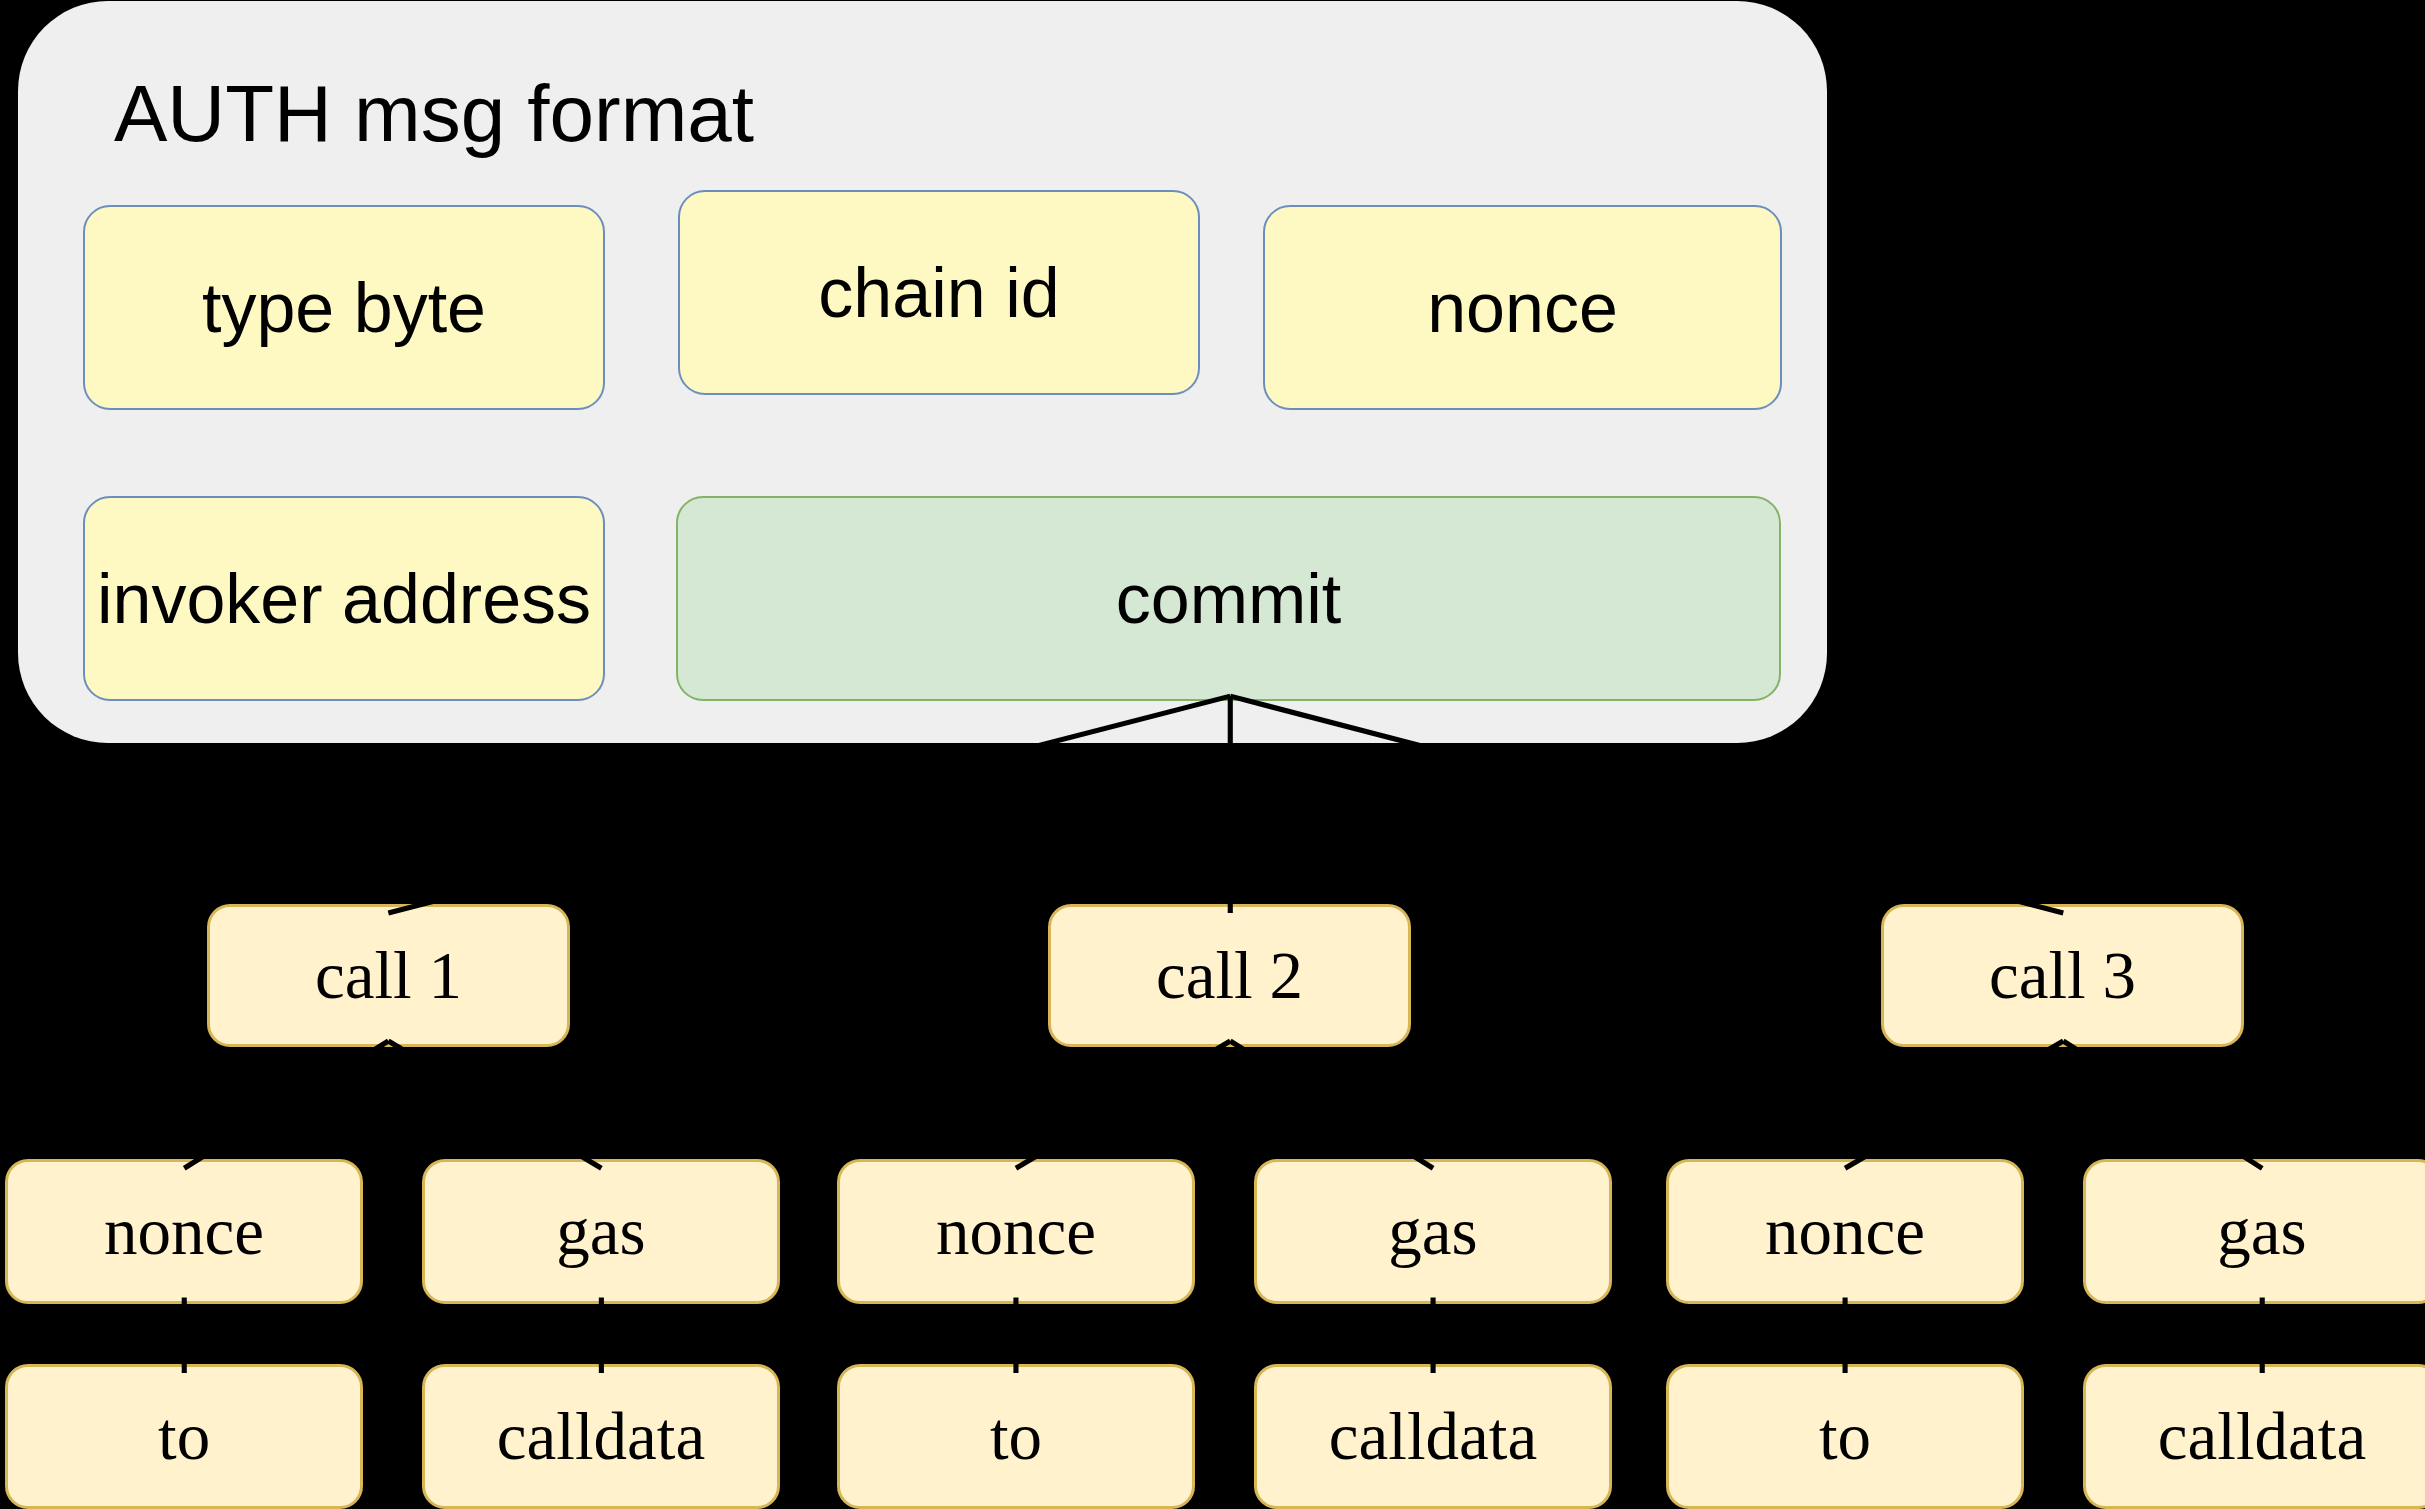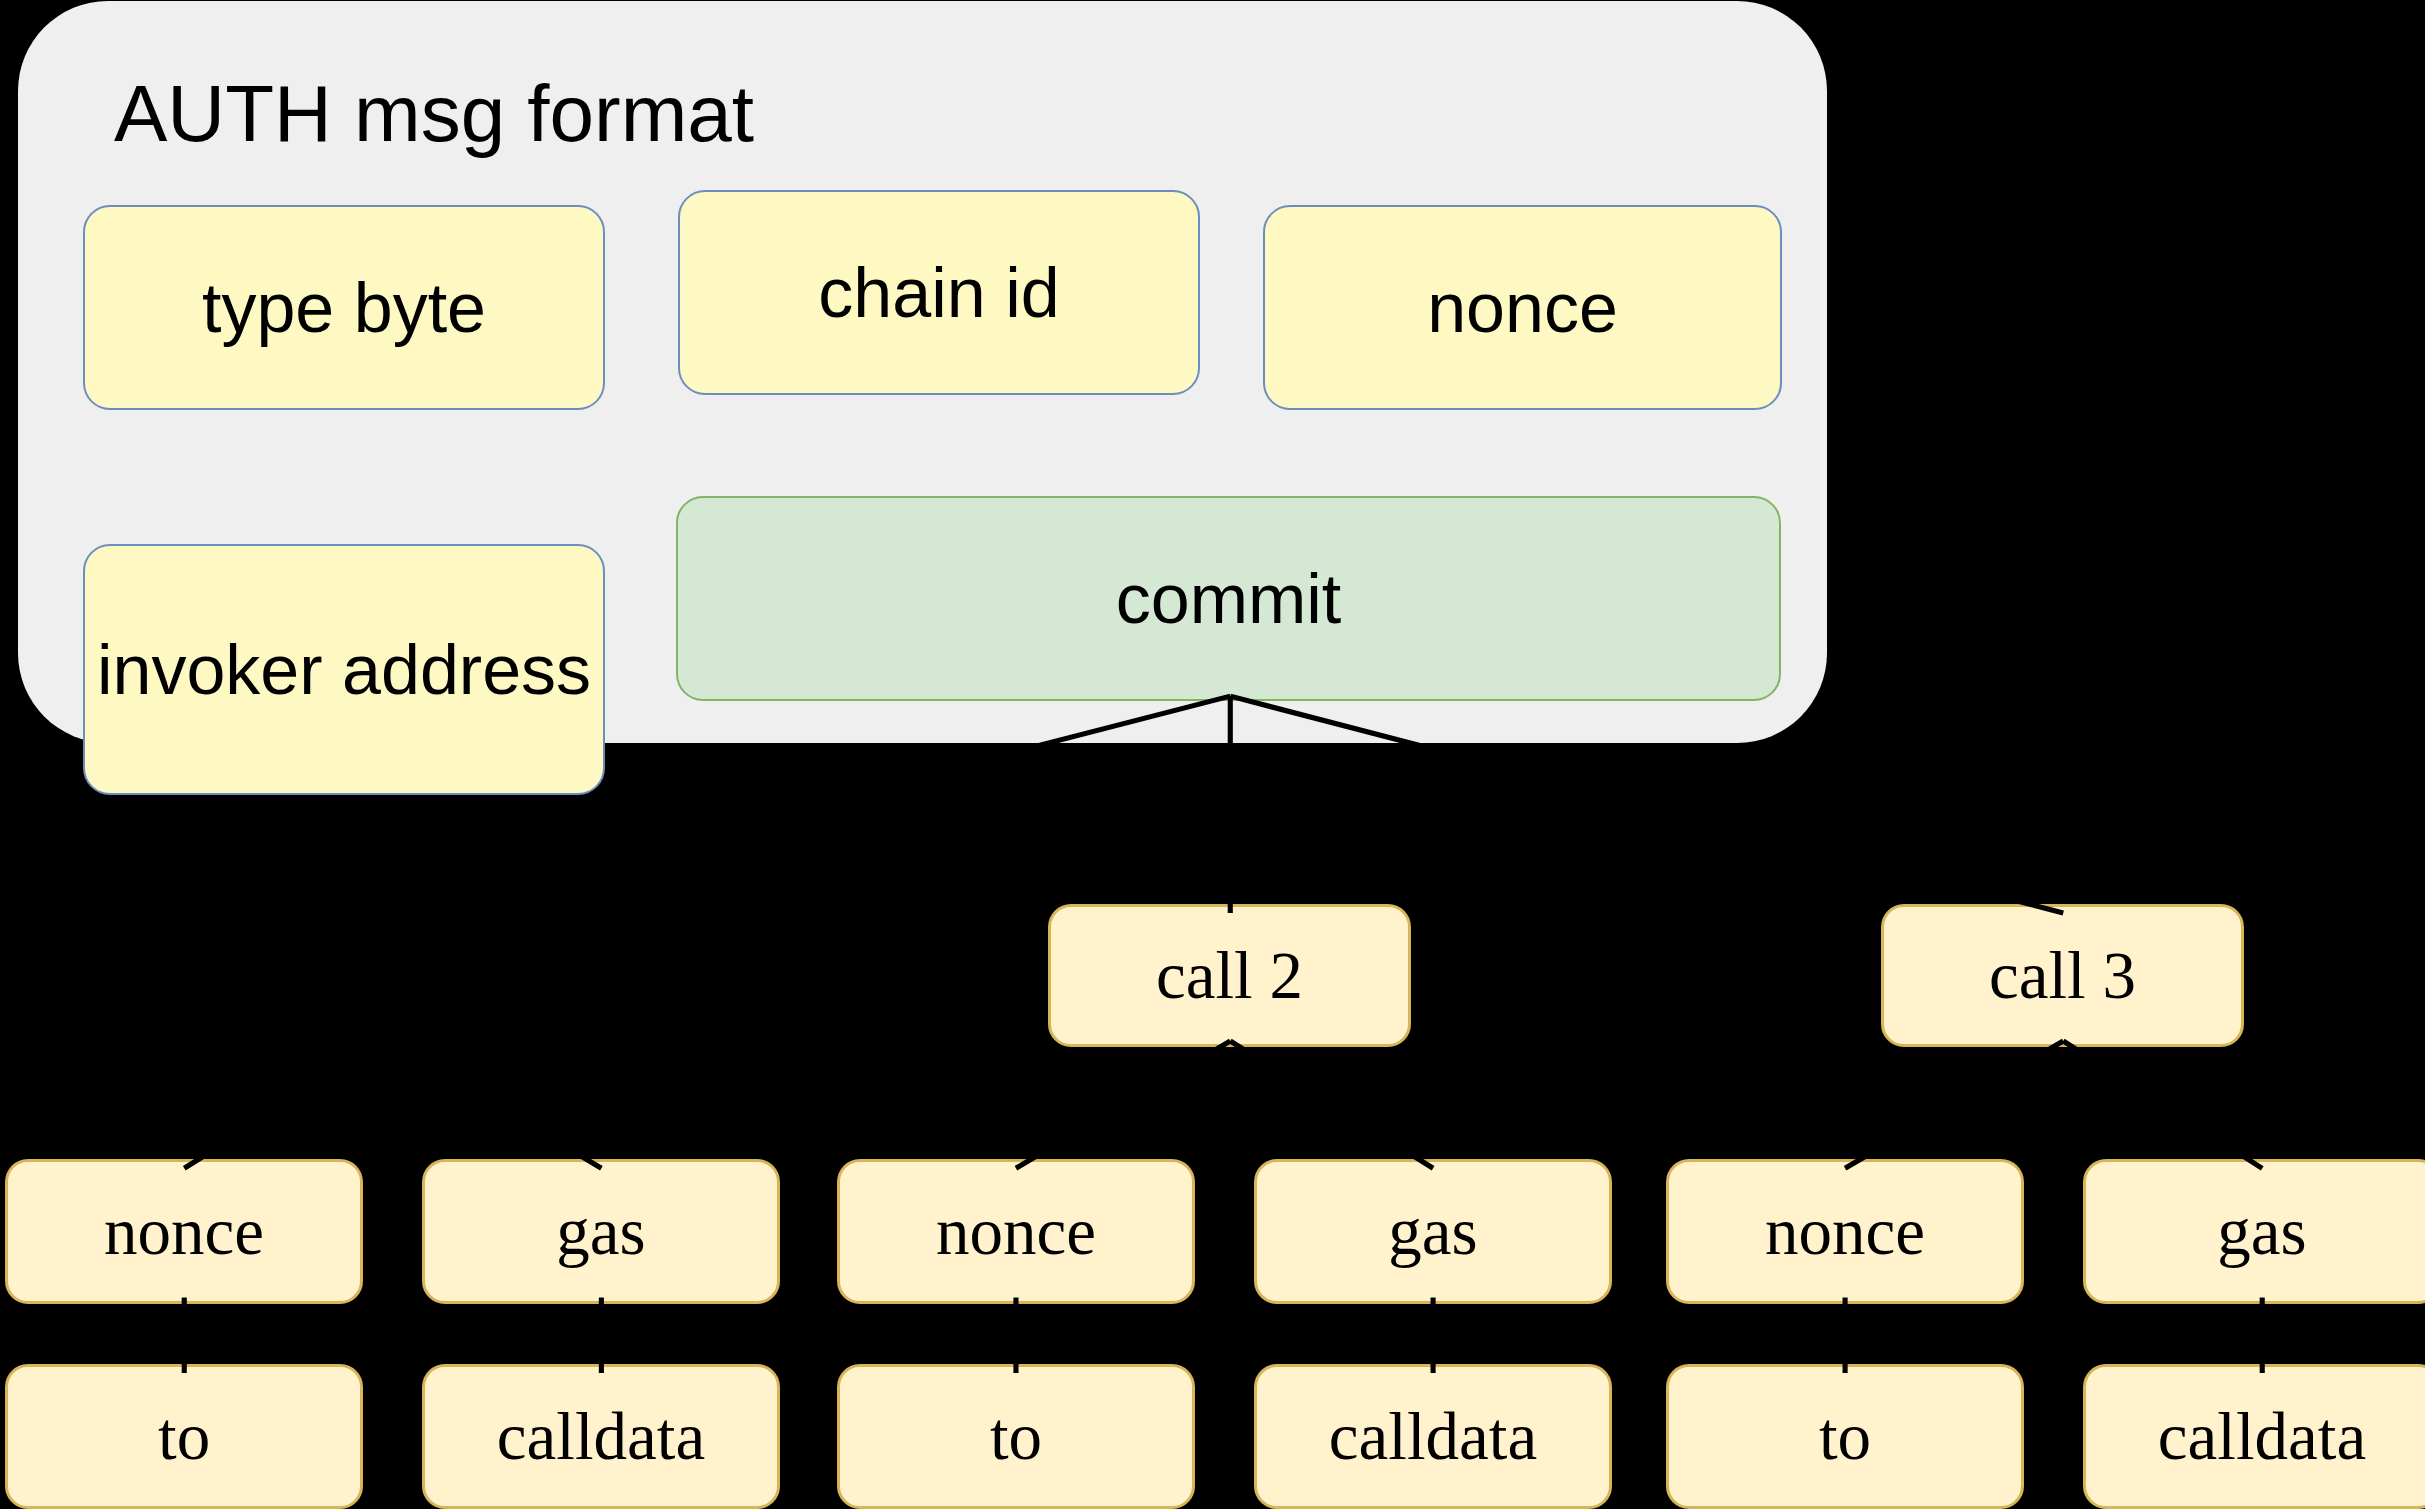--- a/index.html
+++ b/index.html
@@ -73,23 +73,24 @@
 <div class="stage">
 
   <div class="panel">
     <div class="panel-title">AUTH msg format</div>
   </div>
 
   <div class="fieldbox" style="left:83px; top:205px; width:522px; height:205px;">type byte</div>
   <div class="fieldbox" style="left:678px; top:190px; width:522px; height:205px;">chain id</div>
   <div class="fieldbox" style="left:1263px; top:205px; width:519px; height:205px;">nonce</div>
 
-  <div class="fieldbox" style="left:83px; top:496px; width:522px; height:251px;margin-top:48px;">invoker address</div>
+  <div class="fieldbox" style="left:83px; top:496px; width:522px; height:205px;">invoker address</div>
   <div class="fieldbox commitbox" style="left:676px; top:496px; width:1105px; height:205px;">commit</div>
 
+  <div class="callbox" style="left:207px; top:904px; width:363px; height:143px;">call 1</div>
   <div class="callbox" style="left:5.1px; top:1159px; width:358px; height:145px;">nonce</div>
   <div class="callbox" style="left:422px; top:1159px; width:358px; height:145px;">gas</div>
   <div class="callbox" style="left:5.1px; top:1364px; width:358px; height:145px;">to</div>
   <div class="callbox" style="left:422px; top:1364px; width:358px; height:145px;">calldata</div>
 
   <div class="callbox" style="left:1048px; top:904px; width:363px; height:143px;">call 2</div>
   <div class="callbox" style="left:837px; top:1159px; width:358px; height:145px;">nonce</div>
   <div class="callbox" style="left:1254px; top:1159px; width:358px; height:145px;">gas</div>
   <div class="callbox" style="left:837px; top:1364px; width:358px; height:145px;">to</div>
   <div class="callbox" style="left:1254px; top:1364px; width:358px; height:145px;">calldata</div>

